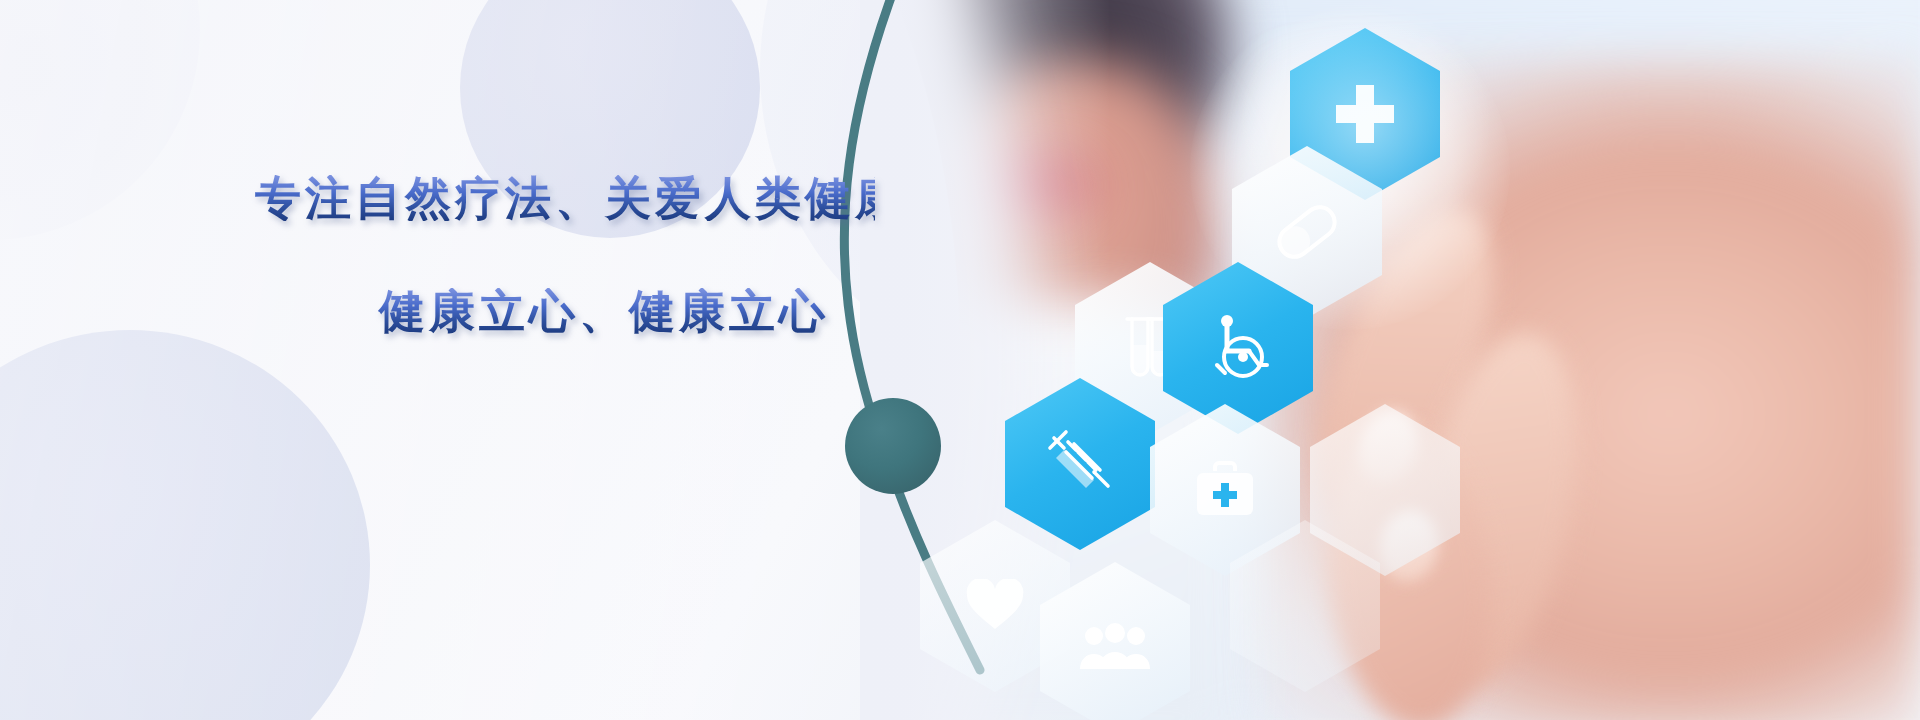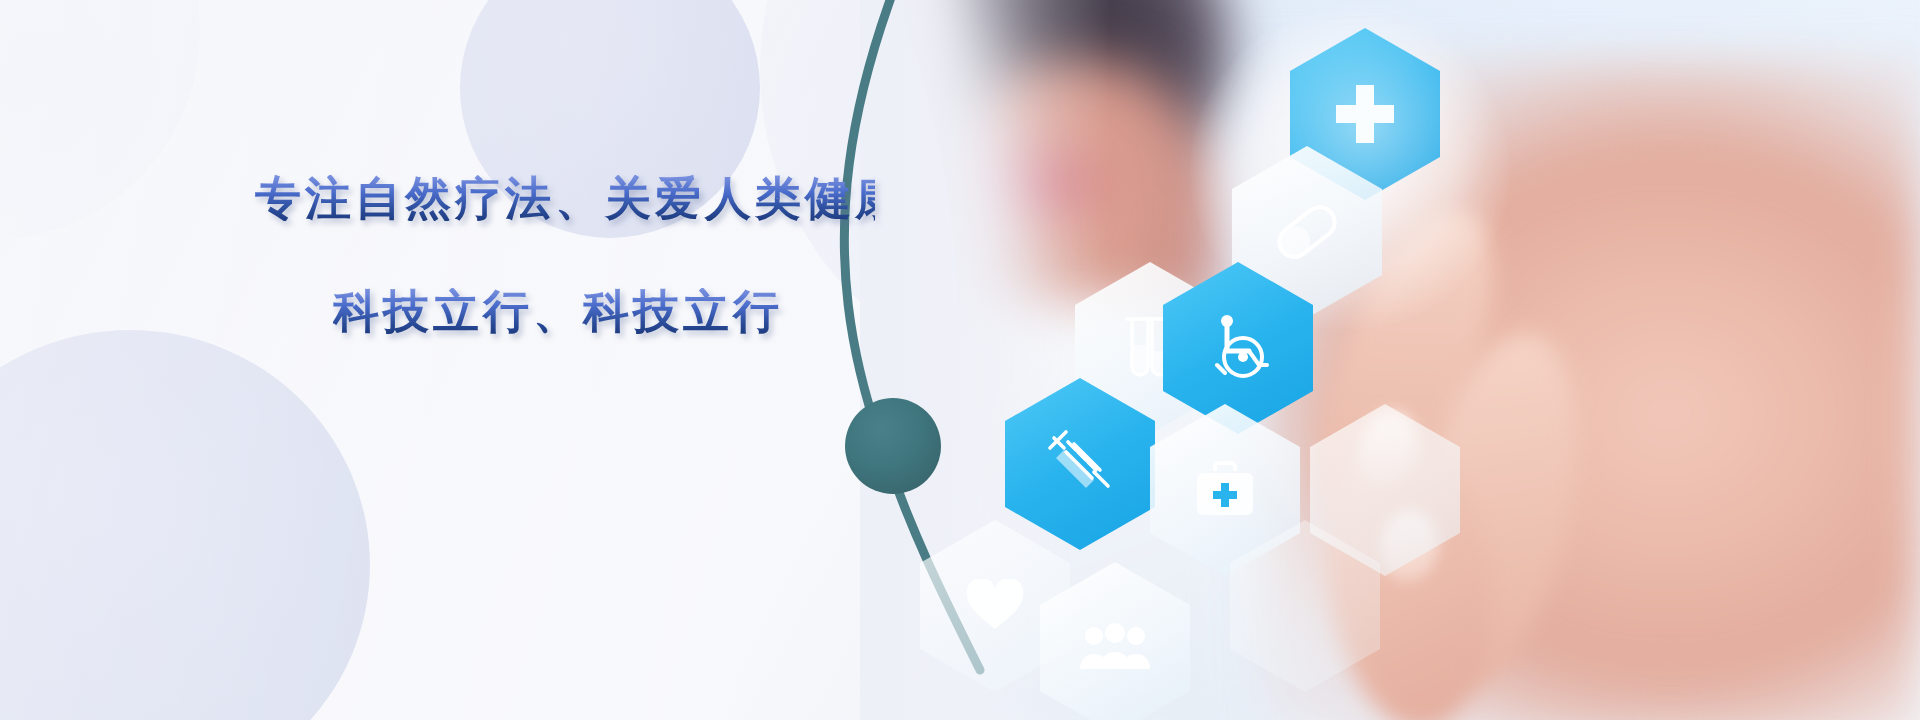--- a/index.html
+++ b/index.html
@@ -4,20 +4,21 @@
 <style>
   html,body{margin:0;padding:0;}
   body{
     width:1920px;height:720px;overflow:hidden;
     font-family:"Liberation Sans","DejaVu Sans",sans-serif;
     background:#f2f3f9;
   }
   #banner{
     position:relative;width:1920px;height:720px;overflow:hidden;
     background:linear-gradient(118deg,#eceef7 0%,#f4f5fa 26%,#f7f8fc 46%,#eef1f8 62%,#e9eef7 76%,#e3ebf6 100%);
+    text-align:center;
   }
 
   
   .blob{position:absolute;border-radius:50%;}
   .blob-a{ left:460px; top:-62px; width:300px; height:300px;
     background:radial-gradient(circle at 40% 35%,#d9dcef 0%,#d3d8ed 58%,#d0d6ec 100%);
     opacity:.95;}
   .blob-b{ left:-110px; top:330px; width:480px; height:470px;
     background:radial-gradient(circle at 45% 35%,#d2d7ee 0%,#ccd3ea 60%,#c9d1e9 100%);
     opacity:.95;}
@@ -210,16 +211,16 @@
       </svg>
     </div>
 
     <div class="hex faint" style="left:410px;top:404px;width:150px;height:172px;"></div>
     <div class="hex faint" style="left:330px;top:520px;width:150px;height:172px;opacity:.55;"></div>
 
   </div>
 
   <div id="copy">
     <div class="line line-1">专注自然疗法、关爱人类健康</div>
-    <div class="line line-2">科技立行、科技立行</div>
+    <div class="line line-2">健康立心、健康立心</div>
   </div>
 
 </div>
 
 </body></html>

